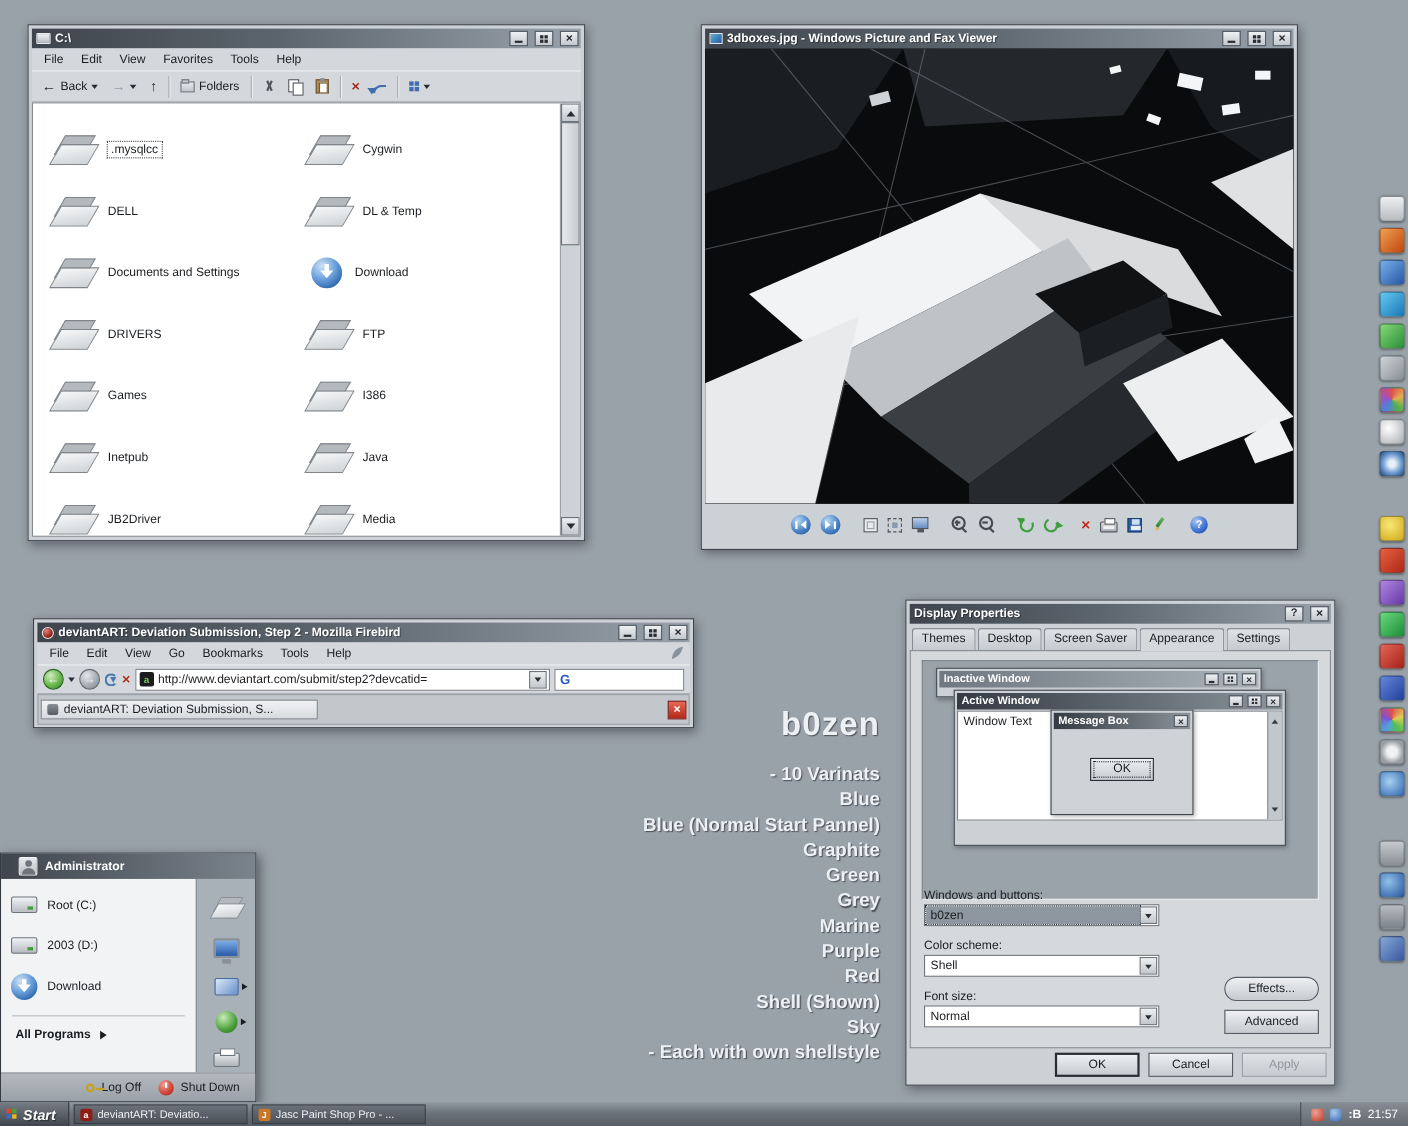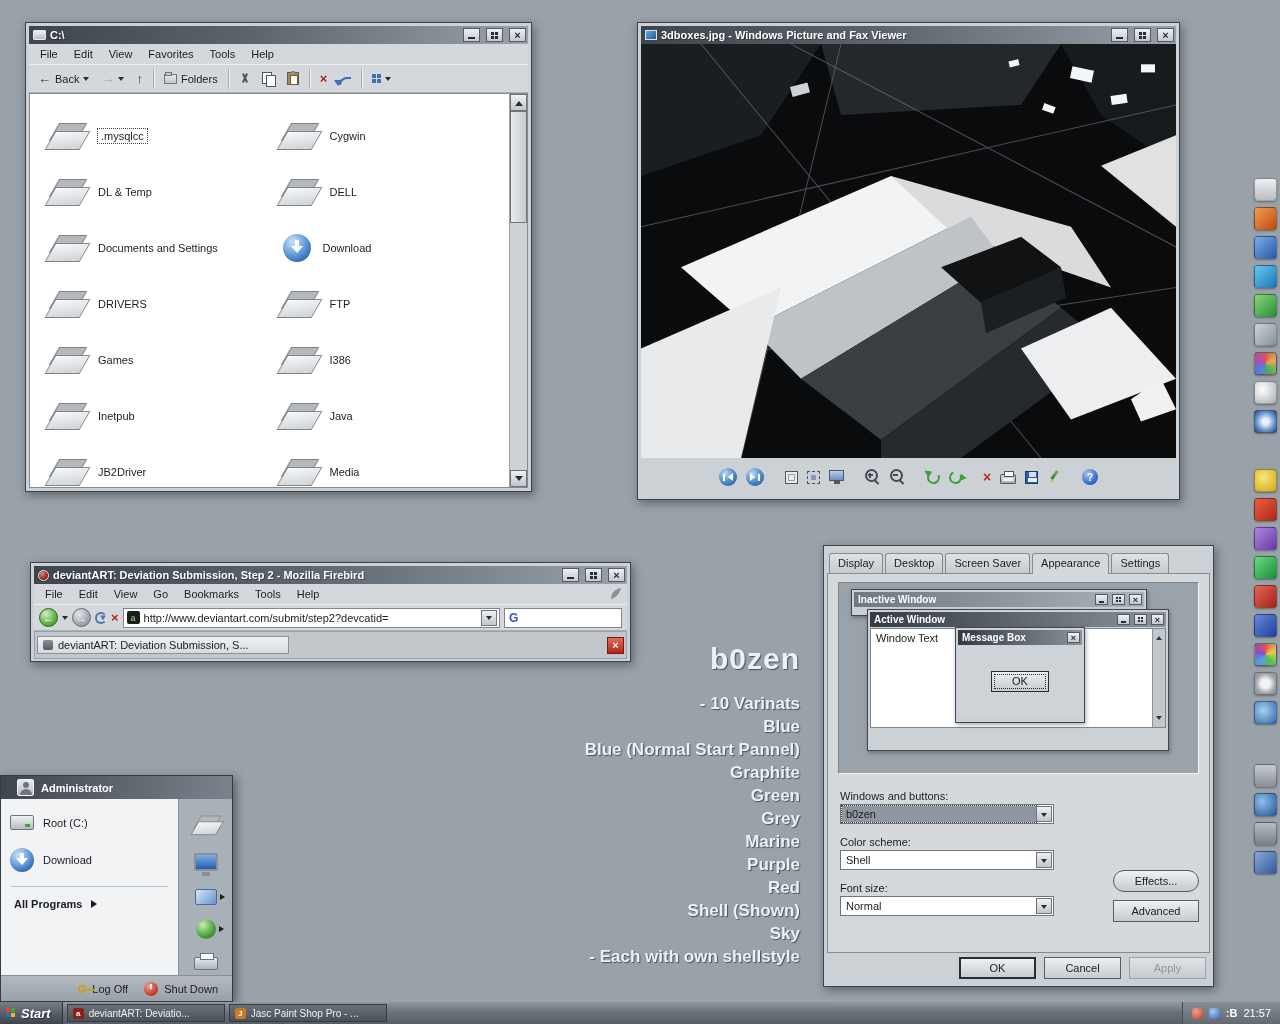--- a/index.html
+++ b/index.html
@@ -136,21 +136,21 @@
 .tab-ic {width:10px; height:10px; flex:0 0 10px; background:linear-gradient(#8a9097,#565d64); border-radius:2px;}
 .tab-close {margin-left:auto; width:17px; height:17px; background:linear-gradient(#e86858,#b02818); border:1px solid #7f1610; color:#fff; font-weight:bold; display:flex; align-items:center; justify-content:center;}
 .tab-close::before {content:"×"; font-size:11px;}
 
 
 .win-display {left:823px; top:545px; width:391px; height:442px; z-index:3;}
 .tabs-row {height:24px; flex:0 0 24px; display:flex; gap:2px; padding:4px 2px 0 2px;}
 .tab-item {padding:3px 8px; background:linear-gradient(#dfe2e5,#c6cbd0); border:1px solid #858b92; border-bottom:none; border-radius:3px 3px 0 0;}
 .tab-item.active {background:#d5d9dc; position:relative; z-index:2; margin-bottom:-1px; padding-bottom:5px;}
 .display-pane {flex:1; position:relative; border:1px solid #858b92; background:#d5d9dc;}
-.ap-preview {position:absolute; left:10px; top:8px; right:10px; height:192px; background:#9aa2aa; overflow:hidden;
+.ap-preview {position:absolute; left:10px; top:8px; right:10px; height:218px; background:#9aa2aa; overflow:hidden;
   border-top:1px solid #7f868d; border-left:1px solid #7f868d; border-bottom:1px solid #f2f4f5; border-right:1px solid #f2f4f5;}
 .mini-win {position:absolute; border:1px solid #40474e; background:#ccd1d5; padding:2px; box-shadow:1px 2px 4px rgba(20,24,28,.35);}
 .mini-title {height:15px; display:flex; align-items:center; gap:3px; padding:0 2px 0 4px; font-size:10px; font-weight:bold; color:#fff; white-space:nowrap;}
 .mini-title .mt-label {flex:1; overflow:hidden;}
 .mini-title.inactive {background:linear-gradient(90deg,#6f7780,#aab2ba);}
 .mini-title.active {background:linear-gradient(90deg,#343b42,#8b939b);}
 .mini-btn {width:13px; height:11px; margin-left:1px; flex:0 0 13px; background:linear-gradient(#eff1f3,#c3c8cd); border:1px solid #545b63; display:flex; align-items:center; justify-content:center; color:#272d33;}
 .m-min {width:5px; height:2px; background:#272d33; margin-top:4px;}
 .m-grid {width:5px; height:5px;
   background:linear-gradient(#272d33,#272d33) 0 0/2px 2px no-repeat,
@@ -325,25 +325,25 @@
       <div class="folder-item">
         <span class="icon-folder"></span>
         <span class="folder-label sel">.mysqlcc</span>
       </div>
       <div class="folder-item">
         <span class="icon-folder"></span>
         <span class="folder-label">Cygwin</span>
       </div>
       <div class="folder-item">
         <span class="icon-folder"></span>
+        <span class="folder-label">DELL</span>
+      </div>
+      <div class="folder-item">
+        <span class="icon-folder"></span>
         <span class="folder-label">DL &amp; Temp</span>
-      </div>
-      <div class="folder-item">
-        <span class="icon-folder"></span>
-        <span class="folder-label">DELL</span>
       </div>
       <div class="folder-item">
         <span class="icon-folder"></span>
         <span class="folder-label">Documents and Settings</span>
       </div>
       <div class="folder-item">
         <span class="icon-download"></span>
         <span class="folder-label">Download</span>
       </div>
       <div class="folder-item">
@@ -505,22 +505,27 @@
   <div class="tabbar">
     <span class="btab">
       <span class="tab-ic"></span>
       <span>deviantART: Deviation Submission, S...</span>
     </span>
     <span class="tab-close"></span>
   </div>
 </div>
 
 <div class="window win-display">
+  <div class="titlebar">
+    <span class="win-title">Display Properties</span>
+    <span class="tb-btn glyph-q"></span>
+    <span class="tb-btn glyph-x"></span>
+  </div>
   <div class="tabs-row">
-    <span class="tab-item">Display</span>
+    <span class="tab-item">Themes</span>
     <span class="tab-item">Desktop</span>
     <span class="tab-item">Screen Saver</span>
     <span class="tab-item active">Appearance</span>
     <span class="tab-item">Settings</span>
   </div>
   <div class="display-pane">
     <div class="ap-preview">
       <div class="mini-win mw-inactive">
         <div class="mini-title inactive">
           <span class="mt-label">Inactive Window</span>
@@ -593,20 +598,24 @@
 <div class="startmenu">
   <div class="sm-header">
     <span class="sm-avatar"></span>
     <span>Administrator</span>
   </div>
   <div class="sm-body">
     <div class="sm-left">
       <div class="sm-item">
         <span class="icon-drive"></span>
         <span>Root (C:)</span>
+      </div>
+      <div class="sm-item">
+        <span class="icon-drive"></span>
+        <span>2003 (D:)</span>
       </div>
       <div class="sm-item">
         <span class="icon-dl-sm"></span>
         <span>Download</span>
       </div>
       <div class="sm-sep"></div>
       <div class="sm-allprograms">
         <span>All Programs</span>
         <span class="tri-right"></span>
       </div>

